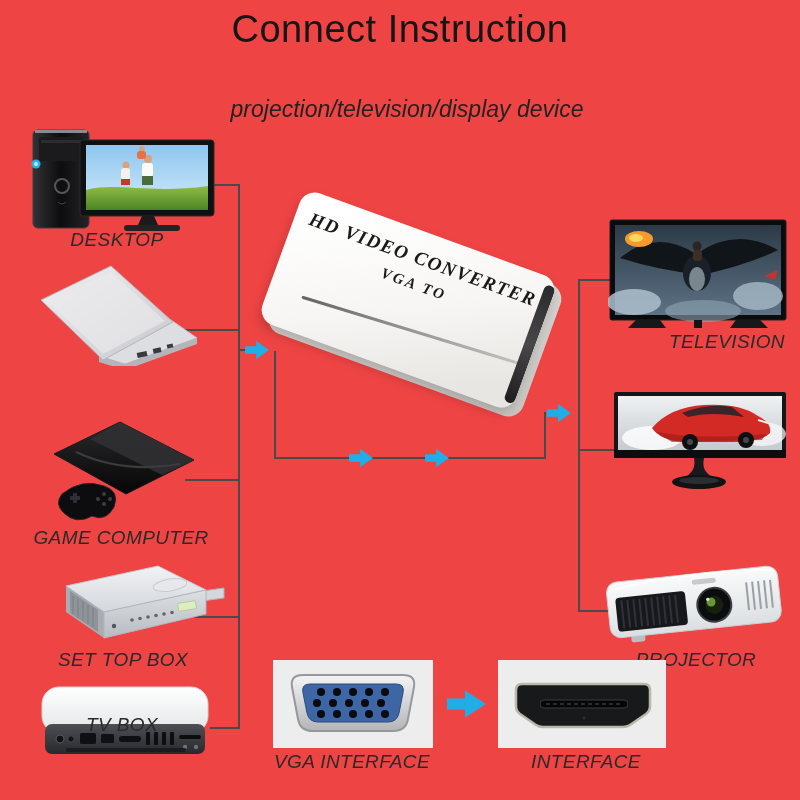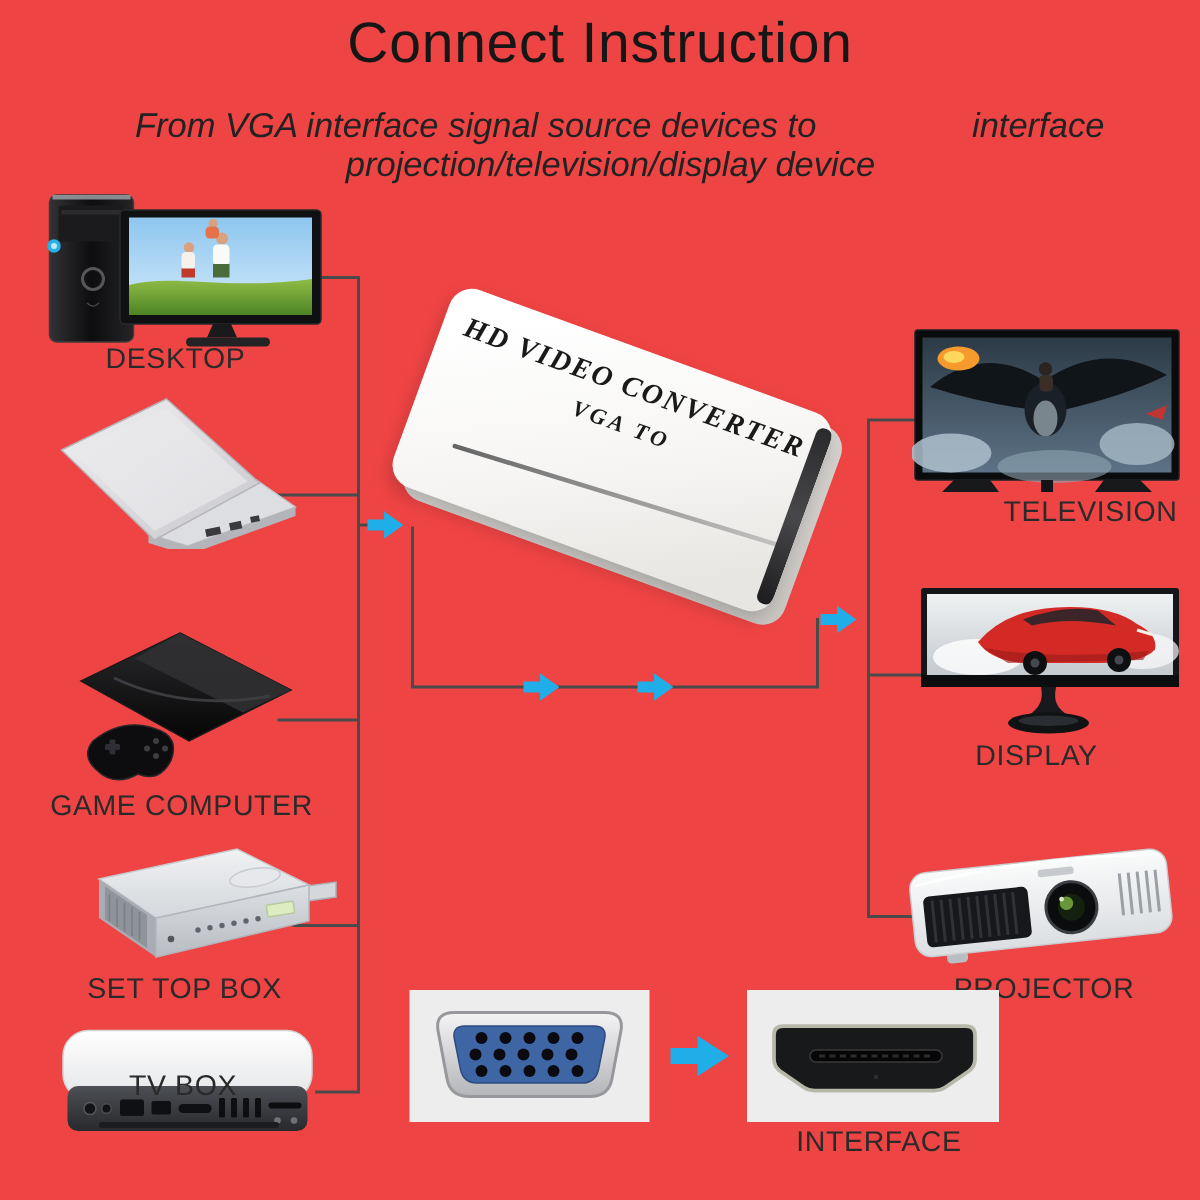--- a/index.html
+++ b/index.html
@@ -9,21 +9,21 @@
   #title{position:absolute;left:0;top:8px;width:800px;text-align:center;
          font-size:38px;font-weight:400;color:#161616;letter-spacing:0.5px;z-index:3;}
   #sub1{position:absolute;left:0;top:70px;width:800px;height:28px;z-index:3;
         font-size:23px;font-style:italic;color:#222;}
   #sub1 .s1l{position:absolute;left:90px;top:0;}
   #sub1 .s1r{position:absolute;left:648px;top:0;}
   #sub2{position:absolute;left:0;top:96px;width:814px;text-align:center;z-index:3;
         font-size:23px;font-style:italic;color:#222;}
   
   .label{position:absolute;width:190px;text-align:center;font-size:19px;color:#2a2a2a;
-         letter-spacing:0.4px;z-index:2;}
+         letter-spacing:0.4px;z-index:2;font-style:italic;}
   .dev{position:absolute;z-index:2;}
   #wires{position:absolute;left:0;top:0;z-index:1;}
   
   #conv-side{position:absolute;left:280px;top:239px;width:270px;height:140px;border-radius:16px;
              transform:rotate(20deg);background:linear-gradient(150deg,#e3e1de,#c9c6c2);z-index:2;}
   #converter{position:absolute;left:273px;top:230px;width:270px;height:140px;border-radius:16px;
              transform:rotate(20deg);z-index:2;overflow:hidden;
              background:linear-gradient(155deg,#ffffff 12%,#f6f5f3 55%,#e8e6e3 88%);
              box-shadow:0 6px 12px rgba(0,0,0,0.18);}
   #converter .ctext{padding-top:16px;text-align:center;color:#1a1a1a;
@@ -57,24 +57,20 @@
     <g fill="#1FAEE8">
       <path d="M0,-4 H12 V-10 L26,0 L12,10 V4 H0 Z" transform="translate(245,350) scale(0.92)"></path>
       <path d="M0,-4 H12 V-10 L26,0 L12,10 V4 H0 Z" transform="translate(349,458) scale(0.92)"></path>
       <path d="M0,-4 H12 V-10 L26,0 L12,10 V4 H0 Z" transform="translate(425,458) scale(0.92)"></path>
       <path d="M0,-4 H12 V-10 L26,0 L12,10 V4 H0 Z" transform="translate(547,413) scale(0.92)"></path>
       <path d="M0,-4 H12 V-10 L26,0 L12,10 V4 H0 Z" transform="translate(447,704) scale(1.5,1.35)"></path>
     </g>
   </svg>
 
   <div id="title">Connect Instruction</div>
-  <div id="sub1">
-    <span class="s1l">From VGA interface signal source devices to</span>
-    <span class="s1r">interface</span>
-  </div>
   <div id="sub2">projection/television/display device</div>
 
   <div class="dev" style="left:25px;top:126px">
     <svg width="195" height="106" viewBox="0 0 195 106">
       <defs>
         <linearGradient id="g1" x1="0" y1="0" x2="1" y2="0">
           <stop offset="0" stop-color="#323236"></stop>
             <stop offset="0.5" stop-color="#0d0d0f"></stop>
             <stop offset="1" stop-color="#242428"></stop>
         </linearGradient>
@@ -284,21 +280,20 @@
         <circle cx="134" cy="50" r="8" fill="#0e0f11"></circle>
           <circle cx="134" cy="50" r="3" fill="#45484e"></circle>
         <path d="M146,30 l10,3" stroke="#f4f0e6" stroke-width="2"></path>
       </g>
       <rect x="2" y="60" width="172" height="8" fill="#0c0d0f"></rect>
       <path d="M82,68 C84,78 80,82 74,87 L100,87 C93,82 90,78 92,68 Z" fill="#17191c"></path>
       <ellipse cx="87" cy="92" rx="27" ry="7" fill="#101214"></ellipse>
       <ellipse cx="87" cy="90.5" rx="20" ry="3.5" fill="#2a2d31"></ellipse>
     </svg>
   </div>
-  <div class="label" style="left:596px;top:494px">DISPLAY</div>
 
   <div class="dev" style="left:598px;top:558px">
     <svg width="195" height="92" viewBox="0 0 195 92">
       <defs>
         <linearGradient id="g12" x1="0" y1="0" x2="0" y2="1">
           <stop offset="0" stop-color="#fafbfb"></stop>
             <stop offset="1" stop-color="#dcdfe2"></stop>
         </linearGradient>
       </defs>
       <g transform="rotate(-6 95 45)">
@@ -358,20 +353,21 @@
         <circle cx="92" cy="43" r="4"></circle>
           <circle cx="108" cy="43" r="4"></circle>
         <circle cx="48" cy="54" r="4"></circle>
           <circle cx="64" cy="54" r="4"></circle>
           <circle cx="80" cy="54" r="4"></circle>
         <circle cx="96" cy="54" r="4"></circle>
           <circle cx="112" cy="54" r="4"></circle>
       </g>
     </svg>
   </div>
+  <div class="label" style="left:257px;top:751px">VGA INTERFACE</div>
 
   <div class="patch" style="left:498px;top:660px;width:168px;height:88px">
     <svg width="168" height="88" viewBox="0 0 168 88">
       <path d="M24,24 L146,24 Q152,24 152,30 L152,46 Q152,51 148,54 L132,65 Q129,67 125,67 L45,67 Q41,67 38,65 L22,54 Q18,51 18,46 L18,30 Q18,24 24,24 Z" fill="#18191b" stroke="#b7b8aa" stroke-width="2.5"></path>
       <rect x="42" y="40" width="88" height="8" rx="4" fill="#060607" stroke="#3a3a3c"></rect>
       <line x1="48" y1="44" x2="124" y2="44" stroke="#2c2c2e" stroke-width="2" stroke-dasharray="4 3"></line>
       <circle cx="86" cy="58" r="1.5" fill="#2e2f31"></circle>
     </svg>
   </div>
   <div class="label" style="left:491px;top:751px">INTERFACE</div>

